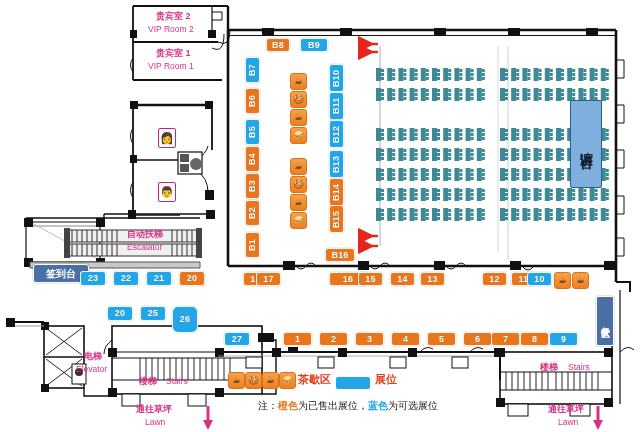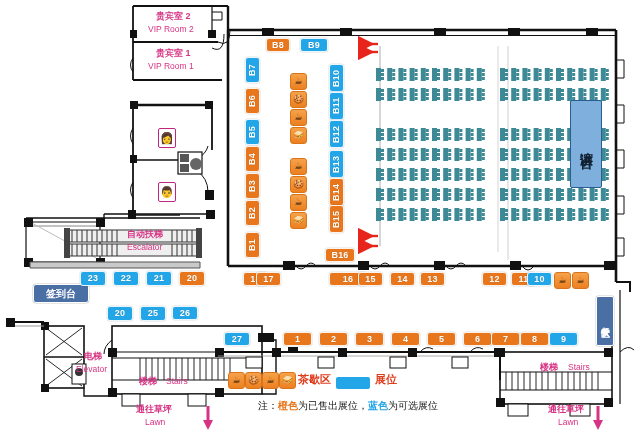--- a/index.html
+++ b/index.html
@@ -1234,21 +1234,21 @@
 <div class="lbl pink en" style="left:166px;top:377px;">Stairs</div>
 
 <div class="lbl pink cn" style="left:540px;top:363px;">楼梯</div>
 <div class="lbl pink en" style="left:568px;top:363px;">Stairs</div>
 
 <div class="lbl pink cn" style="left:136px;top:405px;">通往草坪</div>
 <div class="lbl pink en" style="left:145px;top:418px;">Lawn</div>
 <div class="lbl pink cn" style="left:548px;top:405px;">通往草坪</div>
 <div class="lbl pink en" style="left:558px;top:418px;">Lawn</div>
 
-<div class="desk" style="left:33px;top:284px;width:54px;height:17px;">签到台</div>
+<div class="desk" style="left:33px;top:264px;width:54px;height:17px;">签到台</div>
 
 <div class="stage" style="left:570px;top:100px;width:30px;height:86px;">演讲台</div>
 
 <div class="vbanner" style="left:596px;top:296px;width:16px;height:48px;">餐饮区</div>
 
 <div class="fic" style="left:290px;top:73px;">☕</div>
 <div class="fic" style="left:290px;top:91px;">🍪</div>
 <div class="fic" style="left:290px;top:109px;">☕</div>
 <div class="fic" style="left:290px;top:127px;">🥪</div>
 <div class="fic" style="left:290px;top:158px;">☕</div>
@@ -1306,16 +1306,16 @@
     <div class="chip sold" style="left: 491px; top: 332px; width: 29px; height: 14px;">7</div>
     <div class="chip sold" style="left: 520px; top: 332px; width: 29px; height: 14px;">8</div>
     <div class="chip free" style="left: 549px; top: 332px; width: 29px; height: 14px;">9</div>
     <div class="chip free" style="left: 224px; top: 332px; width: 26px; height: 14px;">27</div>
     <div class="chip free" style="left: 80px; top: 271px; width: 26px; height: 15px;">23</div>
     <div class="chip free" style="left: 113px; top: 271px; width: 26px; height: 15px;">22</div>
     <div class="chip free" style="left: 146px; top: 271px; width: 26px; height: 15px;">21</div>
     <div class="chip sold" style="left: 179px; top: 271px; width: 26px; height: 15px;">20</div>
     <div class="chip free" style="left: 107px; top: 306px; width: 26px; height: 15px;">20</div>
     <div class="chip free" style="left: 140px; top: 306px; width: 26px; height: 15px;">25</div>
-    <div class="chip free" style="left: 172px; top: 306px; width: 26px; height: 14px;">26</div>
+    <div class="chip free" style="left: 172px; top: 306px; width: 26px; height: 27px; border-radius: 6px;">26</div>
     <div style="position: absolute; left: 258px; top: 333px; width: 16px; height: 9px; background: rgb(17, 17, 17);"></div>
     <div style="position: absolute; left: 288px; top: 347px; width: 10px; height: 6px; background: rgb(17, 17, 17);"></div>
   </div>
 
 </body></html>

